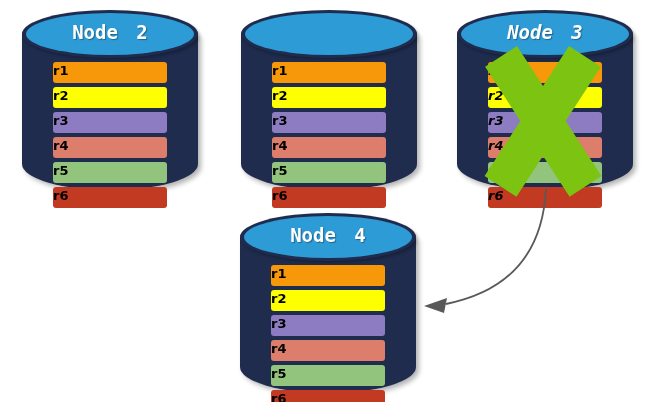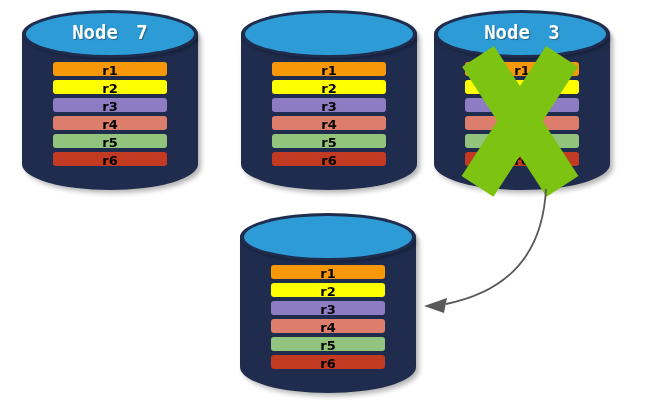--- a/index.html
+++ b/index.html
@@ -3,21 +3,21 @@
 <meta charset="utf-8">
 <style>
   html,body{margin:0;padding:0;background:#ffffff;}
   .stage{
     position:relative;width:646px;height:402px;background:#ffffff;overflow:hidden;
     font-family:"DejaVu Sans",sans-serif;
   }
   .node{position:absolute;width:176px;height:180px;}
   .node-1{left:22px;top:10px;}
   .node-2{left:241px;top:10px;}
-  .node-3{left:434px;top:10px;}
+  .node-3{left:457px;top:10px;font-style:italic;}
   .node-4{left:240px;top:213px;}
 
   .cyl-body{
     position:absolute;left:0;right:0;top:24px;bottom:0;
     background:var(--cylinder-body,#1F2C4E);
     border-radius:0 0 50% 50% / 0 0 26px 26px;
     box-shadow:3px 3px 5px rgba(0,0,0,0.30);
   }
   .cyl-top-outer{
     position:absolute;left:0;right:0;top:0;height:48px;
@@ -34,37 +34,37 @@
     position:absolute;top:11px;left:0;right:0;text-align:center;
     color:#ffffff;font-family:"DejaVu Sans Mono",monospace;
     font-weight:bold;font-size:19px;word-spacing:7px;
     text-shadow:1px 1px 1px rgba(0,0,0,0.35);
   }
   .rows{
     position:absolute;left:31px;right:31px;top:52px;
     display:flex;flex-direction:column;gap:4px;
   }
   .row{
-    height:14px;line-height:17px;border-radius:3px;text-align:center;
+    height:21px;line-height:17px;border-radius:3px;text-align:left;
     color:#000000;font-weight:bold;font-size:13px;
   }
   .x-mark{position:absolute;left:0;top:-2px;width:176px;height:192px;display:none;pointer-events:none;}
   .node.failed .x-mark{display:block;}
   .arrow-layer{position:absolute;left:0;top:0;width:646px;height:402px;pointer-events:none;}
 </style>
 </head>
 <body>
 
 <div class="stage">
 
   <div class="node node-1">
     <div class="cyl-body"></div>
     <div class="cyl-top-outer"></div>
     <div class="cyl-top-inner"></div>
-    <div class="node-label">Node 7</div>
+    <div class="node-label">Node 2</div>
     <div class="rows">
         <div class="row" style="background: rgb(247, 152, 10);">r1</div>
         <div class="row" style="background: rgb(254, 255, 0);">r2</div>
         <div class="row" style="background: rgb(142, 124, 195);">r3</div>
         <div class="row" style="background: rgb(220, 126, 107);">r4</div>
         <div class="row" style="background: rgb(147, 196, 125);">r5</div>
         <div class="row" style="background: rgb(193, 58, 33);">r6</div>
       </div>
   </div>
 
@@ -100,20 +100,21 @@
         <rect x="67" y="36" width="38" height="155" class="x-bar" fill="#7CC312" transform="rotate(33 86 113)"></rect>
         <rect x="67" y="36" width="38" height="155" class="x-bar" fill="#7CC312" transform="rotate(-33 86 113)"></rect>
       </g>
     </svg>
   </div>
 
   <div class="node node-4">
     <div class="cyl-body"></div>
     <div class="cyl-top-outer"></div>
     <div class="cyl-top-inner"></div>
+    <div class="node-label">Node 4</div>
     <div class="rows">
         <div class="row" style="background: rgb(247, 152, 10);">r1</div>
         <div class="row" style="background: rgb(254, 255, 0);">r2</div>
         <div class="row" style="background: rgb(142, 124, 195);">r3</div>
         <div class="row" style="background: rgb(220, 126, 107);">r4</div>
         <div class="row" style="background: rgb(147, 196, 125);">r5</div>
         <div class="row" style="background: rgb(193, 58, 33);">r6</div>
       </div>
   </div>
 

